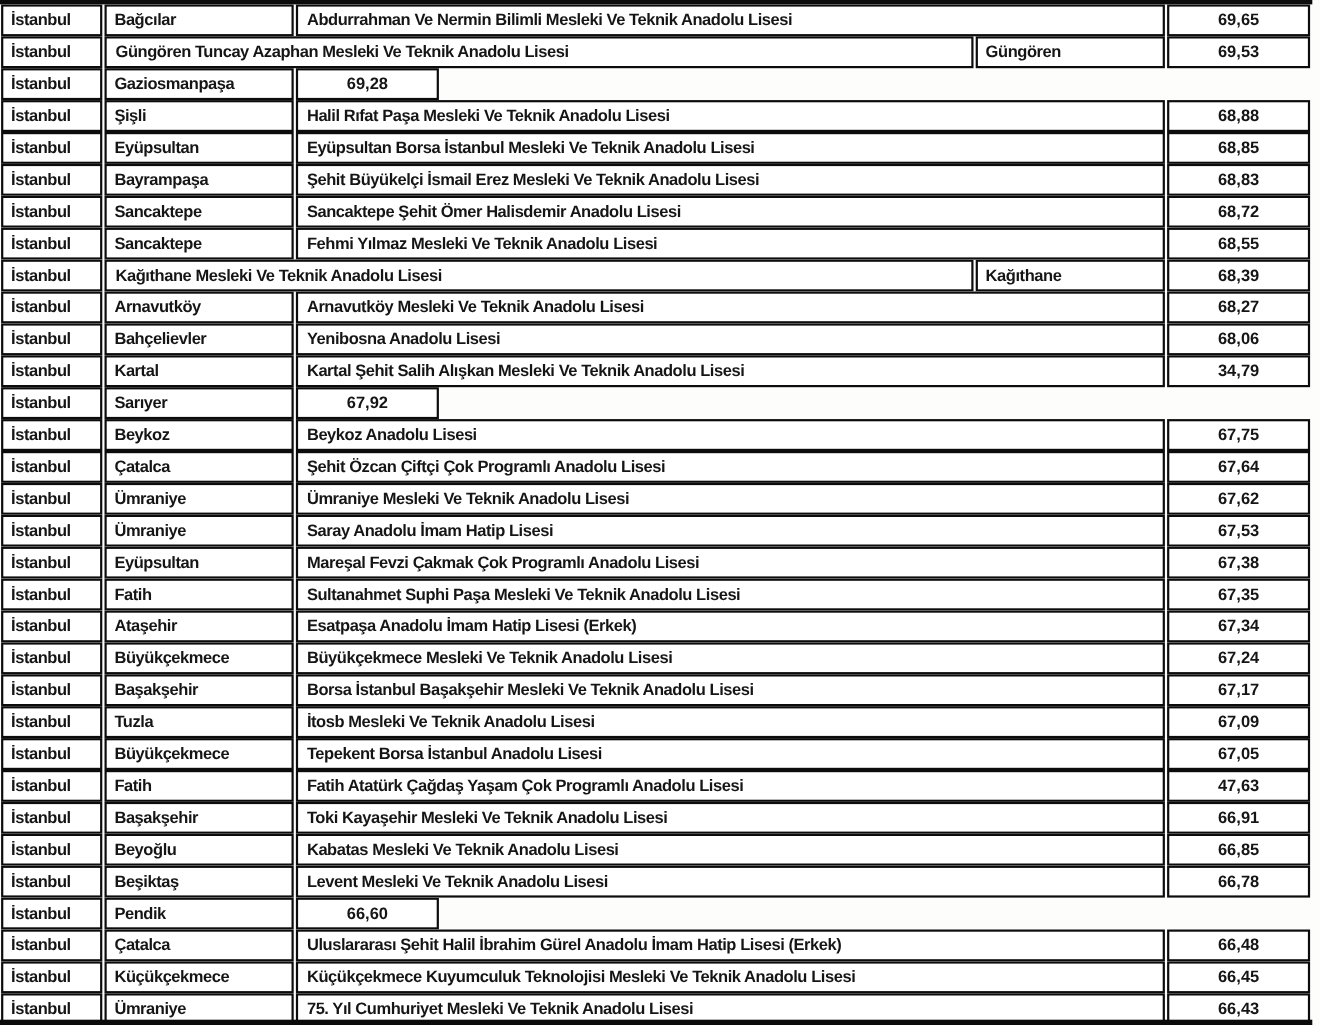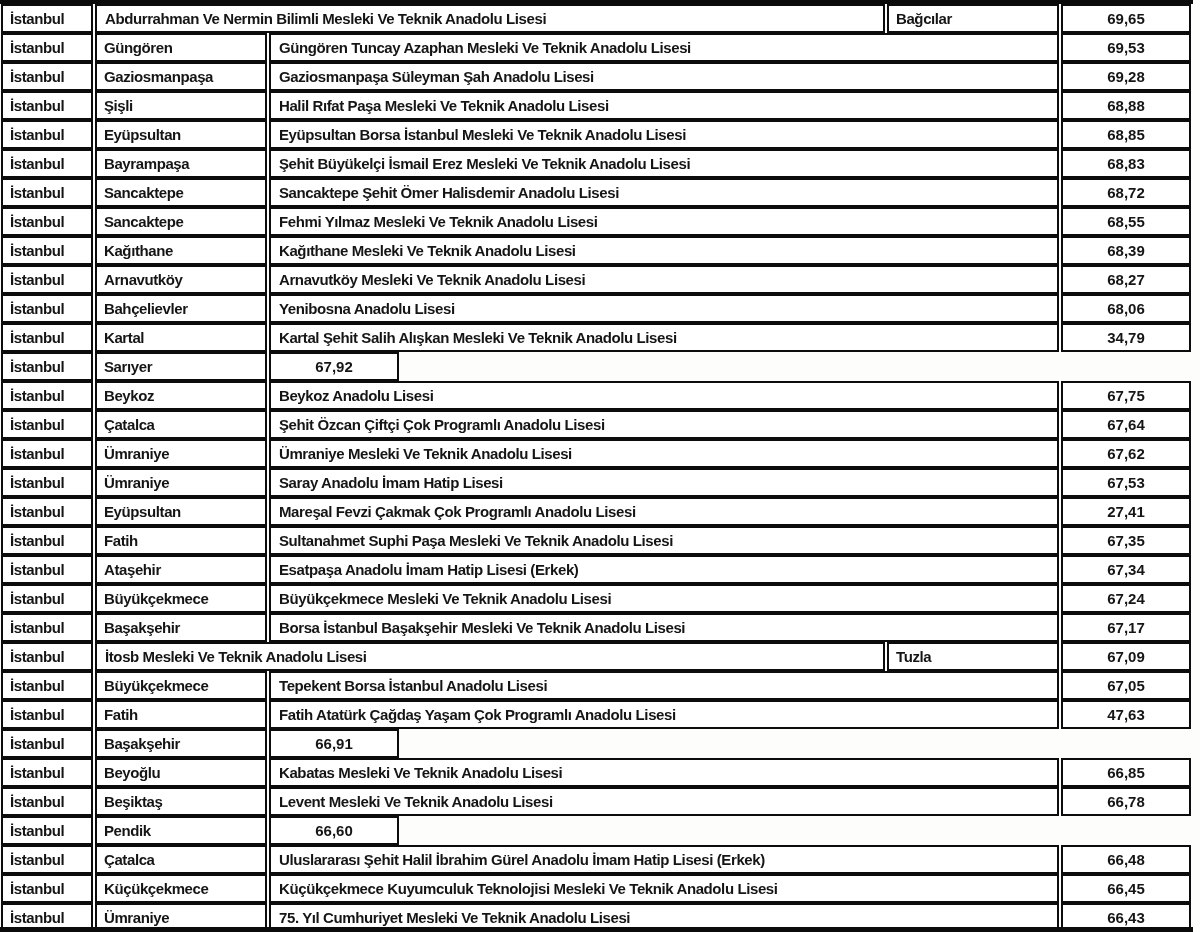--- a/index.html
+++ b/index.html
@@ -58,34 +58,33 @@
 </style>
 </head>
 <body>
 
 <div class="sheet">
   <div class="edge-strip top"></div>
 
   <div class="tbl" id="tbl">
       <div class="row">
       <div class="cell col-province">İstanbul</div>
+      <div class="cell col-district">Bağcılar</div>
       <div class="cell col-school">Abdurrahman Ve Nermin Bilimli Mesleki Ve Teknik Anadolu Lisesi</div>
-      <div class="cell col-district">Bağcılar</div>
       <div class="cell col-score">69,65</div>
     </div>
       <div class="row">
       <div class="cell col-province">İstanbul</div>
+      <div class="cell col-school">Güngören Tuncay Azaphan Mesleki Ve Teknik Anadolu Lisesi</div>
       <div class="cell col-district">Güngören</div>
-      <div class="cell col-school">Güngören Tuncay Azaphan Mesleki Ve Teknik Anadolu Lisesi</div>
       <div class="cell col-score">69,53</div>
     </div>
       <div class="row">
       <div class="cell col-province">İstanbul</div>
       <div class="cell col-district">Gaziosmanpaşa</div>
-      <div class="cell col-school">Gaziosmanpaşa Süleyman Şah Anadolu Lisesi</div>
       <div class="cell col-score">69,28</div>
     </div>
       <div class="row">
       <div class="cell col-province">İstanbul</div>
       <div class="cell col-district">Şişli</div>
       <div class="cell col-school">Halil Rıfat Paşa Mesleki Ve Teknik Anadolu Lisesi</div>
       <div class="cell col-score">68,88</div>
     </div>
       <div class="row">
       <div class="cell col-province">İstanbul</div>
@@ -106,22 +105,22 @@
       <div class="cell col-score">68,72</div>
     </div>
       <div class="row">
       <div class="cell col-province">İstanbul</div>
       <div class="cell col-district">Sancaktepe</div>
       <div class="cell col-school">Fehmi Yılmaz Mesleki Ve Teknik Anadolu Lisesi</div>
       <div class="cell col-score">68,55</div>
     </div>
       <div class="row">
       <div class="cell col-province">İstanbul</div>
+      <div class="cell col-school">Kağıthane Mesleki Ve Teknik Anadolu Lisesi</div>
       <div class="cell col-district">Kağıthane</div>
-      <div class="cell col-school">Kağıthane Mesleki Ve Teknik Anadolu Lisesi</div>
       <div class="cell col-score">68,39</div>
     </div>
       <div class="row">
       <div class="cell col-province">İstanbul</div>
       <div class="cell col-district">Arnavutköy</div>
       <div class="cell col-school">Arnavutköy Mesleki Ve Teknik Anadolu Lisesi</div>
       <div class="cell col-score">68,27</div>
     </div>
       <div class="row">
       <div class="cell col-province">İstanbul</div>
@@ -161,21 +160,21 @@
       <div class="row">
       <div class="cell col-province">İstanbul</div>
       <div class="cell col-district">Ümraniye</div>
       <div class="cell col-school">Saray Anadolu İmam Hatip Lisesi</div>
       <div class="cell col-score">67,53</div>
     </div>
       <div class="row">
       <div class="cell col-province">İstanbul</div>
       <div class="cell col-district">Eyüpsultan</div>
       <div class="cell col-school">Mareşal Fevzi Çakmak Çok Programlı Anadolu Lisesi</div>
-      <div class="cell col-score">27,41</div>
+      <div class="cell col-score">67,38</div>
     </div>
       <div class="row">
       <div class="cell col-province">İstanbul</div>
       <div class="cell col-district">Fatih</div>
       <div class="cell col-school">Sultanahmet Suphi Paşa Mesleki Ve Teknik Anadolu Lisesi</div>
       <div class="cell col-score">67,35</div>
     </div>
       <div class="row">
       <div class="cell col-province">İstanbul</div>
       <div class="cell col-district">Ataşehir</div>
@@ -189,39 +188,40 @@
       <div class="cell col-score">67,24</div>
     </div>
       <div class="row">
       <div class="cell col-province">İstanbul</div>
       <div class="cell col-district">Başakşehir</div>
       <div class="cell col-school">Borsa İstanbul Başakşehir Mesleki Ve Teknik Anadolu Lisesi</div>
       <div class="cell col-score">67,17</div>
     </div>
       <div class="row">
       <div class="cell col-province">İstanbul</div>
+      <div class="cell col-district">Tuzla</div>
       <div class="cell col-school">İtosb Mesleki Ve Teknik Anadolu Lisesi</div>
-      <div class="cell col-district">Tuzla</div>
       <div class="cell col-score">67,09</div>
     </div>
       <div class="row">
       <div class="cell col-province">İstanbul</div>
       <div class="cell col-district">Büyükçekmece</div>
       <div class="cell col-school">Tepekent Borsa İstanbul Anadolu Lisesi</div>
       <div class="cell col-score">67,05</div>
     </div>
       <div class="row">
       <div class="cell col-province">İstanbul</div>
       <div class="cell col-district">Fatih</div>
       <div class="cell col-school">Fatih Atatürk Çağdaş Yaşam Çok Programlı Anadolu Lisesi</div>
       <div class="cell col-score">47,63</div>
     </div>
       <div class="row">
       <div class="cell col-province">İstanbul</div>
       <div class="cell col-district">Başakşehir</div>
+      <div class="cell col-school">Toki Kayaşehir Mesleki Ve Teknik Anadolu Lisesi</div>
       <div class="cell col-score">66,91</div>
     </div>
       <div class="row">
       <div class="cell col-province">İstanbul</div>
       <div class="cell col-district">Beyoğlu</div>
       <div class="cell col-school">Kabatas Mesleki Ve Teknik Anadolu Lisesi</div>
       <div class="cell col-score">66,85</div>
     </div>
       <div class="row">
       <div class="cell col-province">İstanbul</div>

